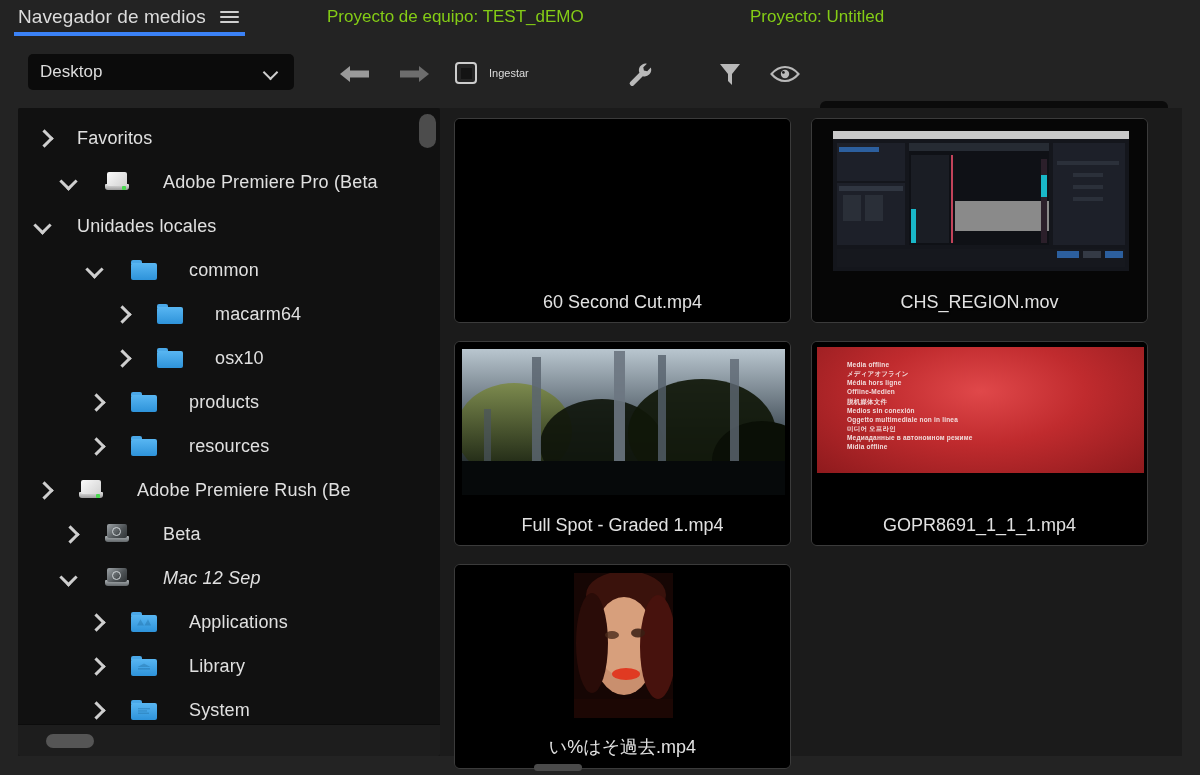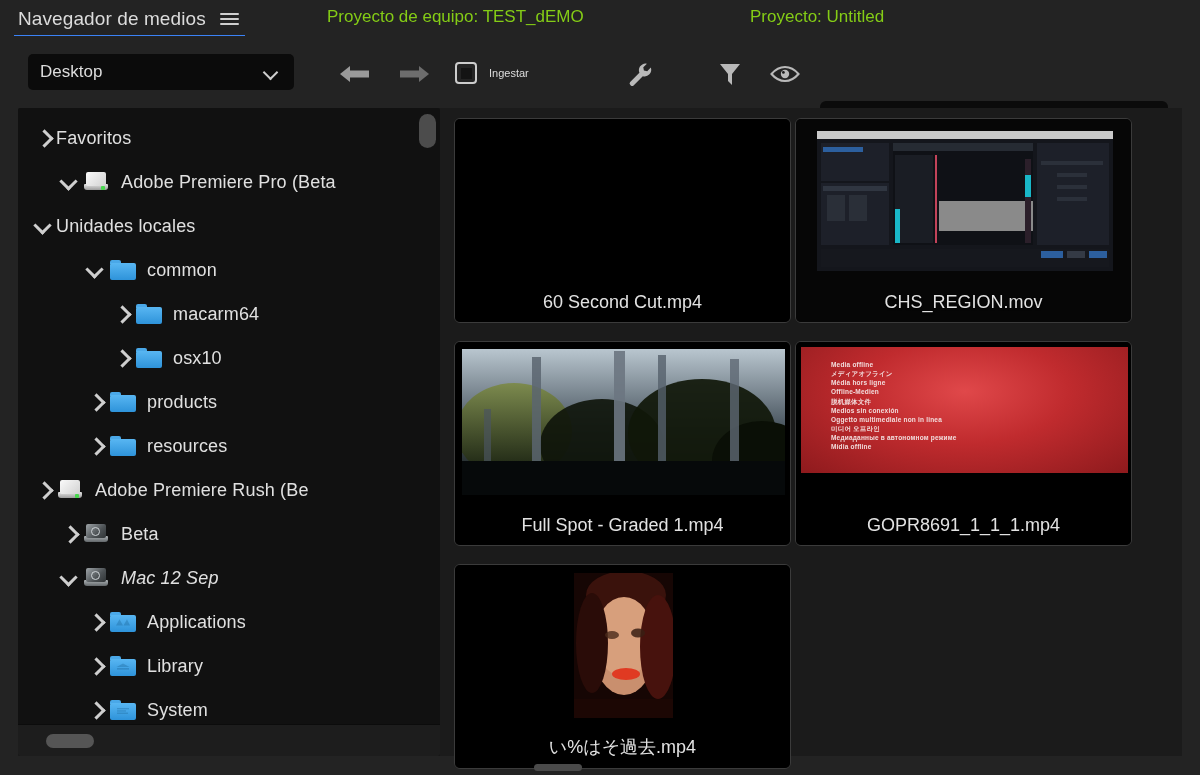--- a/index.html
+++ b/index.html
@@ -14,21 +14,21 @@
 
   
   .panel-tabbar {
     position: absolute; left: 0; top: 0; width: 1200px; height: 44px;
     background: #232323;
   }
   .tab-group {
     position: absolute; left: 14px; top: 2px;
     display: flex; align-items: center; gap: 14px;
     padding: 0 6px 0 4px;
-    border-bottom: 1px solid #3b82f6;
+    border-bottom: 4px solid #3b82f6;
     height: 34px;
   }
   .tab-title { font-size: 19px; color: #dcdcdc; letter-spacing: .1px; white-space: nowrap; }
   .hamburger { display: flex; flex-direction: column; gap: 3px; width: 19px; cursor: pointer; }
   .hamburger i { display: block; height: 2px; background: #cfcfcf; border-radius: 1px; }
 
   .proj-label {
     position: absolute; top: 7px; font-size: 17px; color: #84cc16; white-space: nowrap;
   }
   .proj-team { left: 327px; }
@@ -92,21 +92,21 @@
 
   
   .treepane {
     position: relative; width: 422px; height: 648px;
     background: #111111; border-radius: 2px;
     overflow: hidden;
   }
   .tree { position: absolute; left: 0; top: 8px; width: 404px; }
   .trow {
     display: flex; align-items: center; height: 44px;
-    padding-left: 12px; white-space: nowrap; cursor: pointer;
+    padding-left: 12px; white-space: nowrap; cursor: pointer; gap: 21px;
   }
   .twist {
     width: 26px; height: 26px; position: relative; flex: none;
   }
   .twist::before {
     content: ""; position: absolute; left: 8px; top: 7px;
     width: 10px; height: 10px;
     border-right: 3px solid #cfcfcf; border-bottom: 3px solid #cfcfcf;
     transform: rotate(-45deg);
   }
@@ -183,21 +183,21 @@
   .hthumb {
     position: absolute; left: 28px; top: 9px; width: 48px; height: 14px;
     background: #555555; border-radius: 8px;
   }
 
   
   .gridpane {
     position: relative; flex: 1; height: 648px; background: #1b1b1b;
     padding: 10px 14px;
   }
-  .grid { display: flex; flex-wrap: wrap; gap: 18px 4px; }
+  .grid { display: flex; flex-wrap: wrap; gap: 18px 20px; }
   .cell {
     width: 337px; height: 205px;
     background: #101010; border: 1px solid #3b3b3b; border-radius: 6px;
     position: relative; overflow: hidden; cursor: pointer;
   }
   .thumb {
     position: absolute; left: 0; top: 0; width: 337px; height: 205px;
     display: flex; align-items: center; justify-content: center;
     background: #000;
   }

